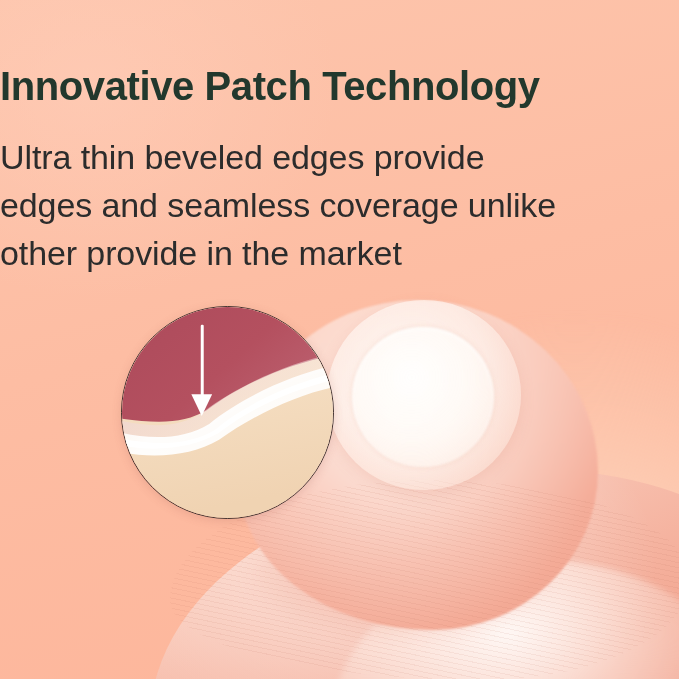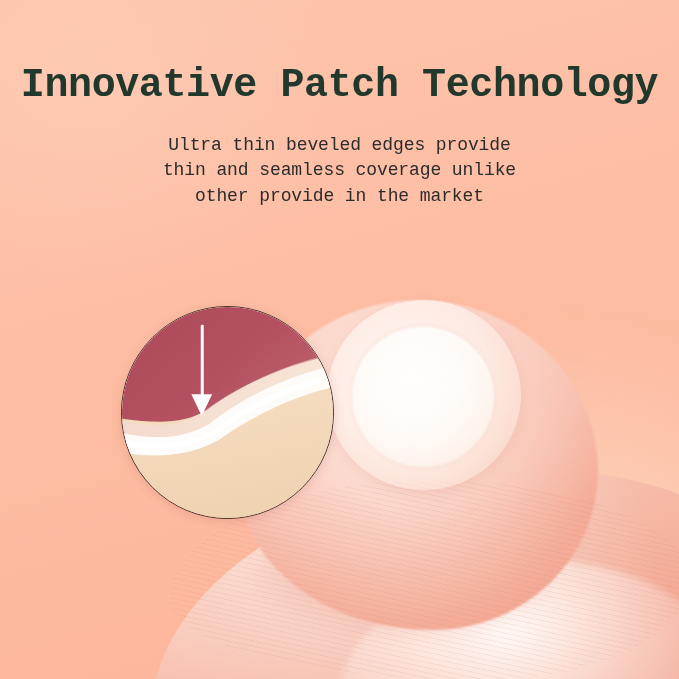--- a/index.html
+++ b/index.html
@@ -49,36 +49,34 @@
                 rgba(255,206,186,0.55) 0%,
                 rgba(255,200,178,0.0) 70%);
   }
 
   
   .text-block {
     position: absolute;
     left: 0;
     top: 0;
     width: 679px;
-    text-align: center;
-    font-family: Liberation Mono, monospace;
   }
   .headline {
     margin: 0;
     padding-top: 64px;
     font-size: 40px;
     font-weight: bold;
     letter-spacing: -0.4px;
     color: #22382d;
     line-height: 1.12;
   }
   .subhead {
     margin: 0;
     padding-top: 24px;
-    font-size: 18px;
+    font-size: 34px;
     font-weight: normal;
     color: #2c2c2c;
     line-height: 1.42;
     letter-spacing: -0.1px;
   }
   .subhead-line { display: block; }
 
   
   .finger-wrap {
     position: absolute;
@@ -276,18 +274,18 @@
         <rect x="79.5" y="18" width="3" height="76" fill="#FFFFFF" rx="1.2"></rect>
         <path d="M 70 88 L 91 88 L 80.5 110 Z" fill="#FFFFFF"></path>
       </g>
     </svg>
   </div>
 
   <div class="text-block">
     <h1 class="headline">Innovative Patch Technology</h1>
     <p class="subhead">
       <span class="subhead-line">Ultra thin beveled edges provide</span>
-      <span class="subhead-line">thin and seamless coverage unlike</span>
+      <span class="subhead-line">edges and seamless coverage unlike</span>
       <span class="subhead-line">other provide in the market</span>
     </p>
   </div>
 
 </div>
 
 </body></html>

